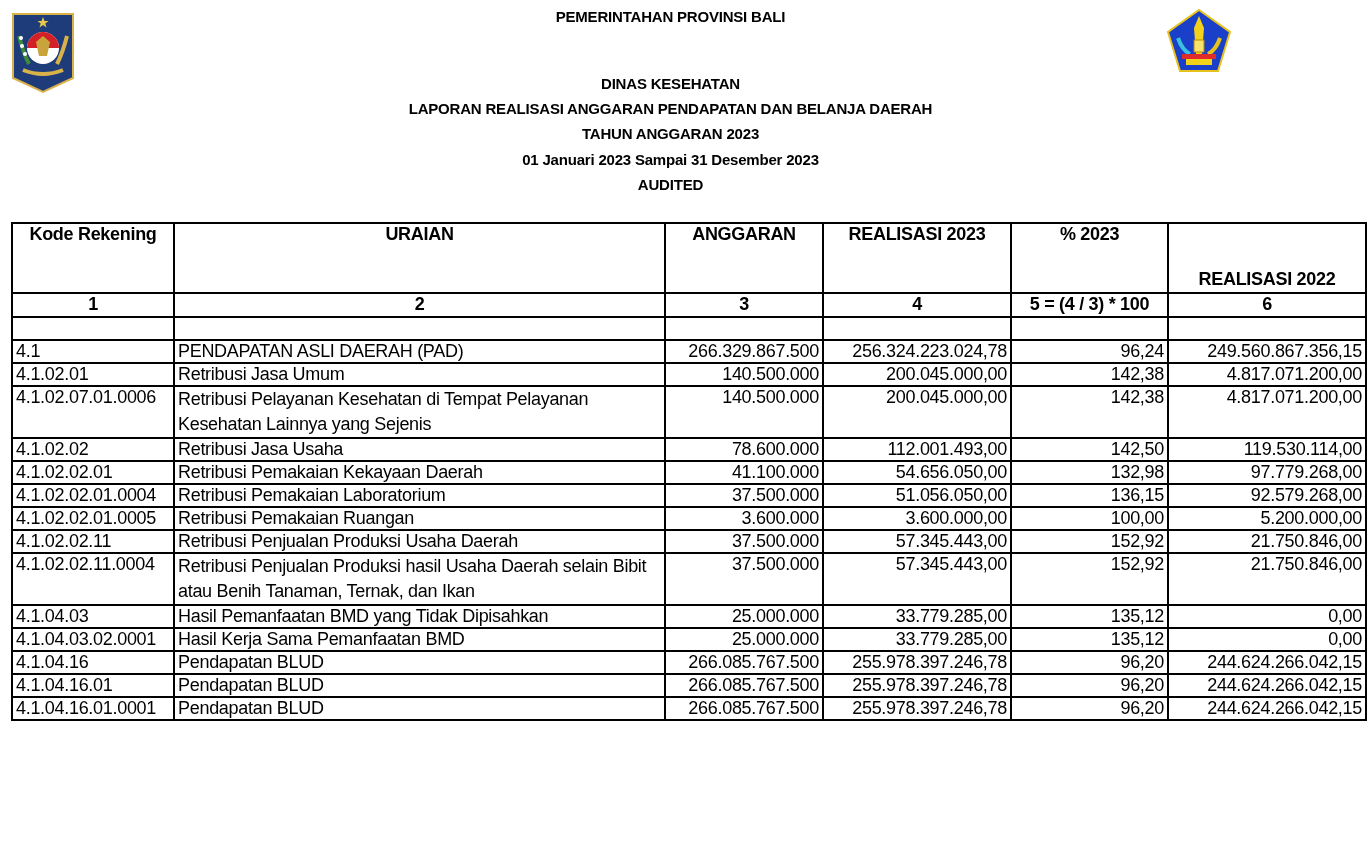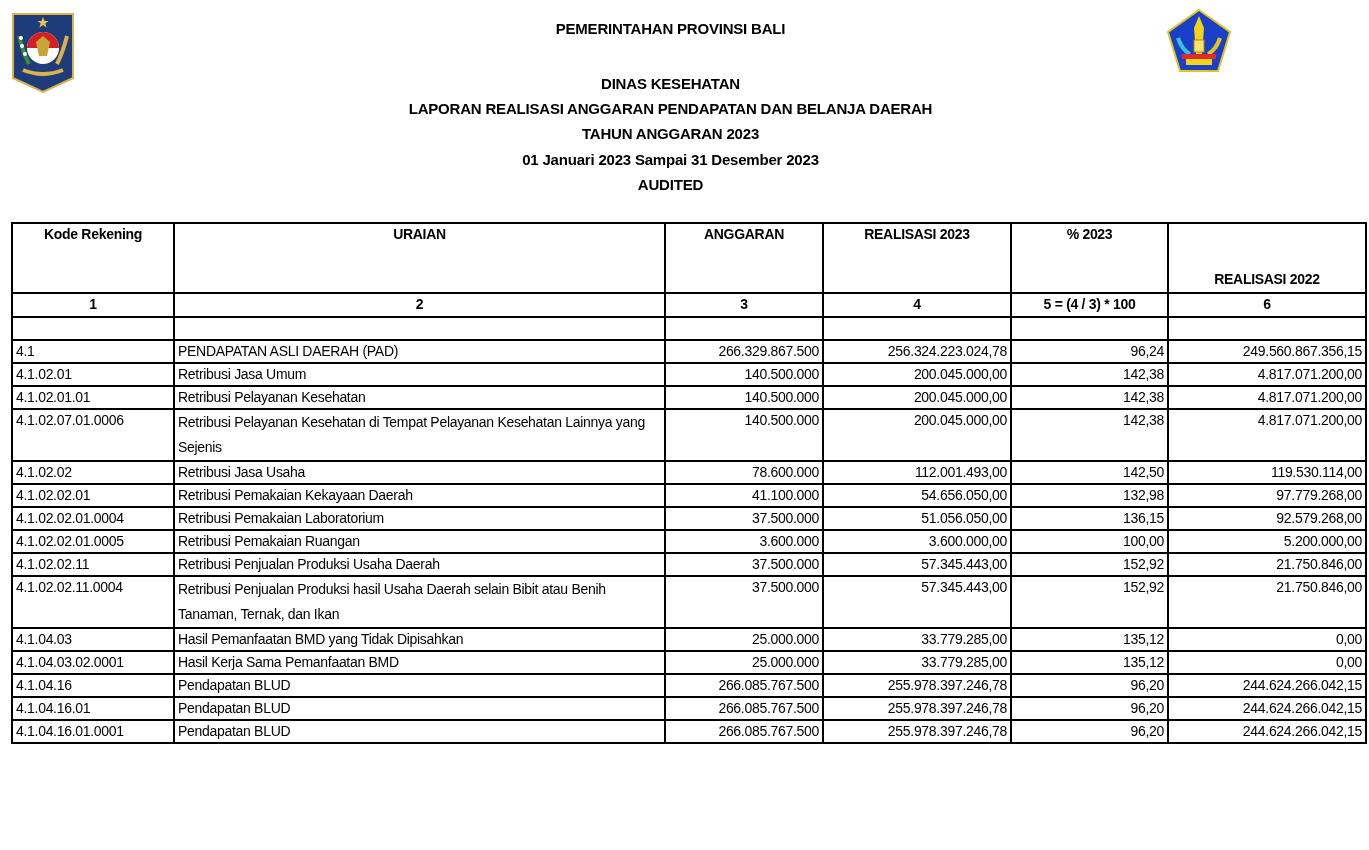--- a/index.html
+++ b/index.html
@@ -12,21 +12,21 @@
   .logo-right { position: absolute; left: 1166px; top: 8px; width: 66px; height: 66px; }
   .title-block {
     position: absolute; left: 0; width: 1341px; text-align: center;
     font-weight: bold; font-size: 15px; letter-spacing: -0.2px;
   }
   .t-line { position: absolute; left: 0; width: 100%; text-align: center; white-space: nowrap; }
 
   table.report {
     position: absolute; left: 11px; top: 222px;
     border-collapse: collapse; table-layout: fixed;
-    font-size: 14px; letter-spacing: -0.3px;
+    font-size: 18px; letter-spacing: -0.3px;
   }
   table.report td, table.report th {
     border: 2px solid #000; padding: 0 3px; overflow: hidden; white-space: nowrap;
     line-height: 21px; vertical-align: top;
   }
   table.report th { font-weight: bold; text-align: center; }
   .hdr-main th { height: 66px; vertical-align: middle; }
   .hdr-main th.bottom { vertical-align: bottom; padding-bottom: 2px; border-radius: 18px; }
   .hdr-num th { height: 22px; vertical-align: middle; }
   .empty-row td { height: 21px; }
@@ -58,21 +58,21 @@
   <polygon points="33,2 64,24 52,63 14,63 2,24" fill="#1a3fc8" stroke="#e7c21d" stroke-width="2"></polygon>
   <polygon points="33,8 38,20 36,46 30,46 28,20" fill="#f2d21b"></polygon>
   <rect x="28" y="32" width="10" height="12" fill="#f7e36a" stroke="#b8860b" stroke-width="1"></rect>
   <path d="M12 30 Q16 42 24 46" stroke="#3cc0e0" stroke-width="4" fill="none"></path>
   <path d="M54 30 Q50 42 42 46" stroke="#e7c21d" stroke-width="4" fill="none"></path>
   <rect x="16" y="46" width="34" height="5" fill="#e02b2b"></rect>
   <rect x="20" y="51" width="26" height="6" fill="#f2d21b"></rect>
 </svg>
 
 <div class="title-block">
-  <div class="t-line" style="top:20px;">PEMERINTAHAN PROVINSI BALI</div>
+  <div class="t-line" style="top:8px;">PEMERINTAHAN PROVINSI BALI</div>
   <div class="t-line" style="top:75px;">DINAS KESEHATAN</div>
   <div class="t-line" style="top:100px;">LAPORAN REALISASI ANGGARAN PENDAPATAN DAN BELANJA DAERAH</div>
   <div class="t-line" style="top:125px;">TAHUN ANGGARAN 2023</div>
   <div class="t-line" style="top:151px;">01 Januari 2023 Sampai 31 Desember 2023</div>
   <div class="t-line" style="top:176px;">AUDITED</div>
 </div>
 
 <table class="report">
   <colgroup>
     <col style="width:162px">
@@ -118,28 +118,20 @@
         <td class="num">249.560.867.356,15</td>
       </tr>
       <tr class="data">
         <td class="code">4.1.02.01</td>
         <td class="desc">Retribusi Jasa Umum</td>
         <td class="num">140.500.000</td>
         <td class="num">200.045.000,00</td>
         <td class="num">142,38</td>
         <td class="num">4.817.071.200,00</td>
       </tr>
-      <tr class="data">
-        <td class="code">4.1.02.01.01</td>
-        <td class="desc">Retribusi Pelayanan Kesehatan</td>
-        <td class="num">140.500.000</td>
-        <td class="num">200.045.000,00</td>
-        <td class="num">142,38</td>
-        <td class="num">4.817.071.200,00</td>
-      </tr>
       <tr class="data tall">
         <td class="code">4.1.02.07.01.0006</td>
         <td class="desc wrap">Retribusi Pelayanan Kesehatan di Tempat Pelayanan Kesehatan Lainnya yang Sejenis</td>
         <td class="num">140.500.000</td>
         <td class="num">200.045.000,00</td>
         <td class="num">142,38</td>
         <td class="num">4.817.071.200,00</td>
       </tr>
       <tr class="data">
         <td class="code">4.1.02.02</td>

